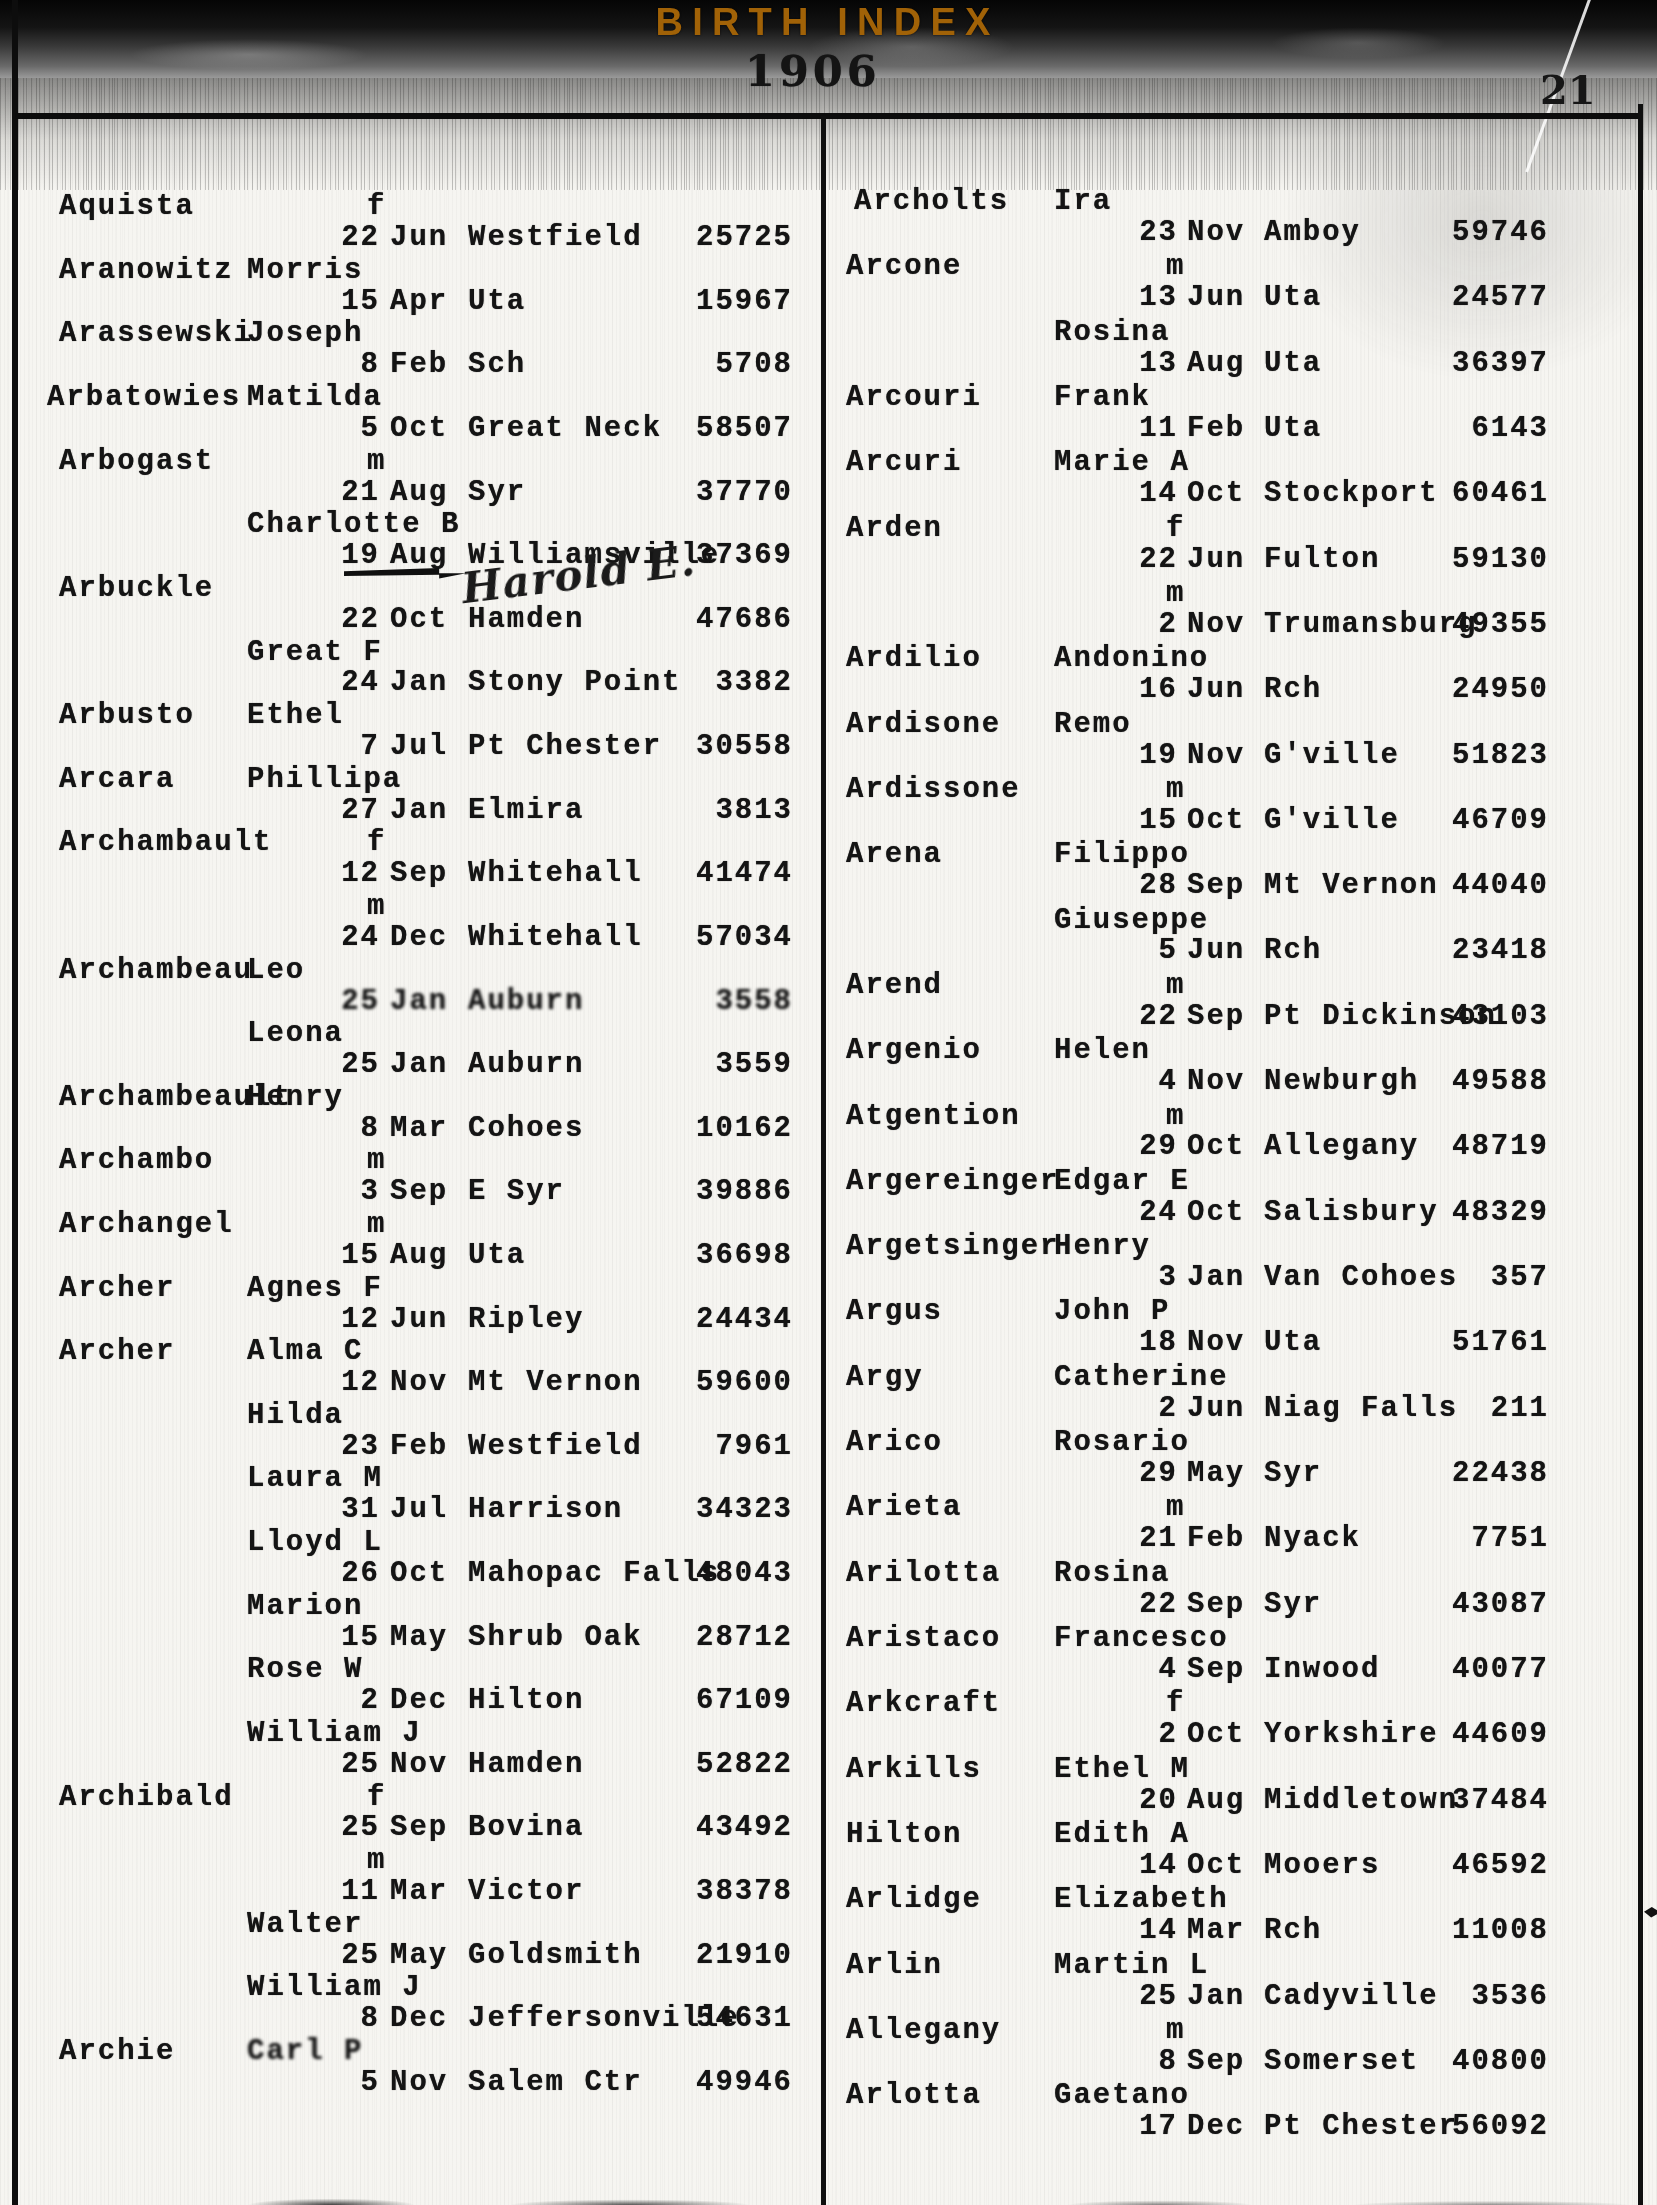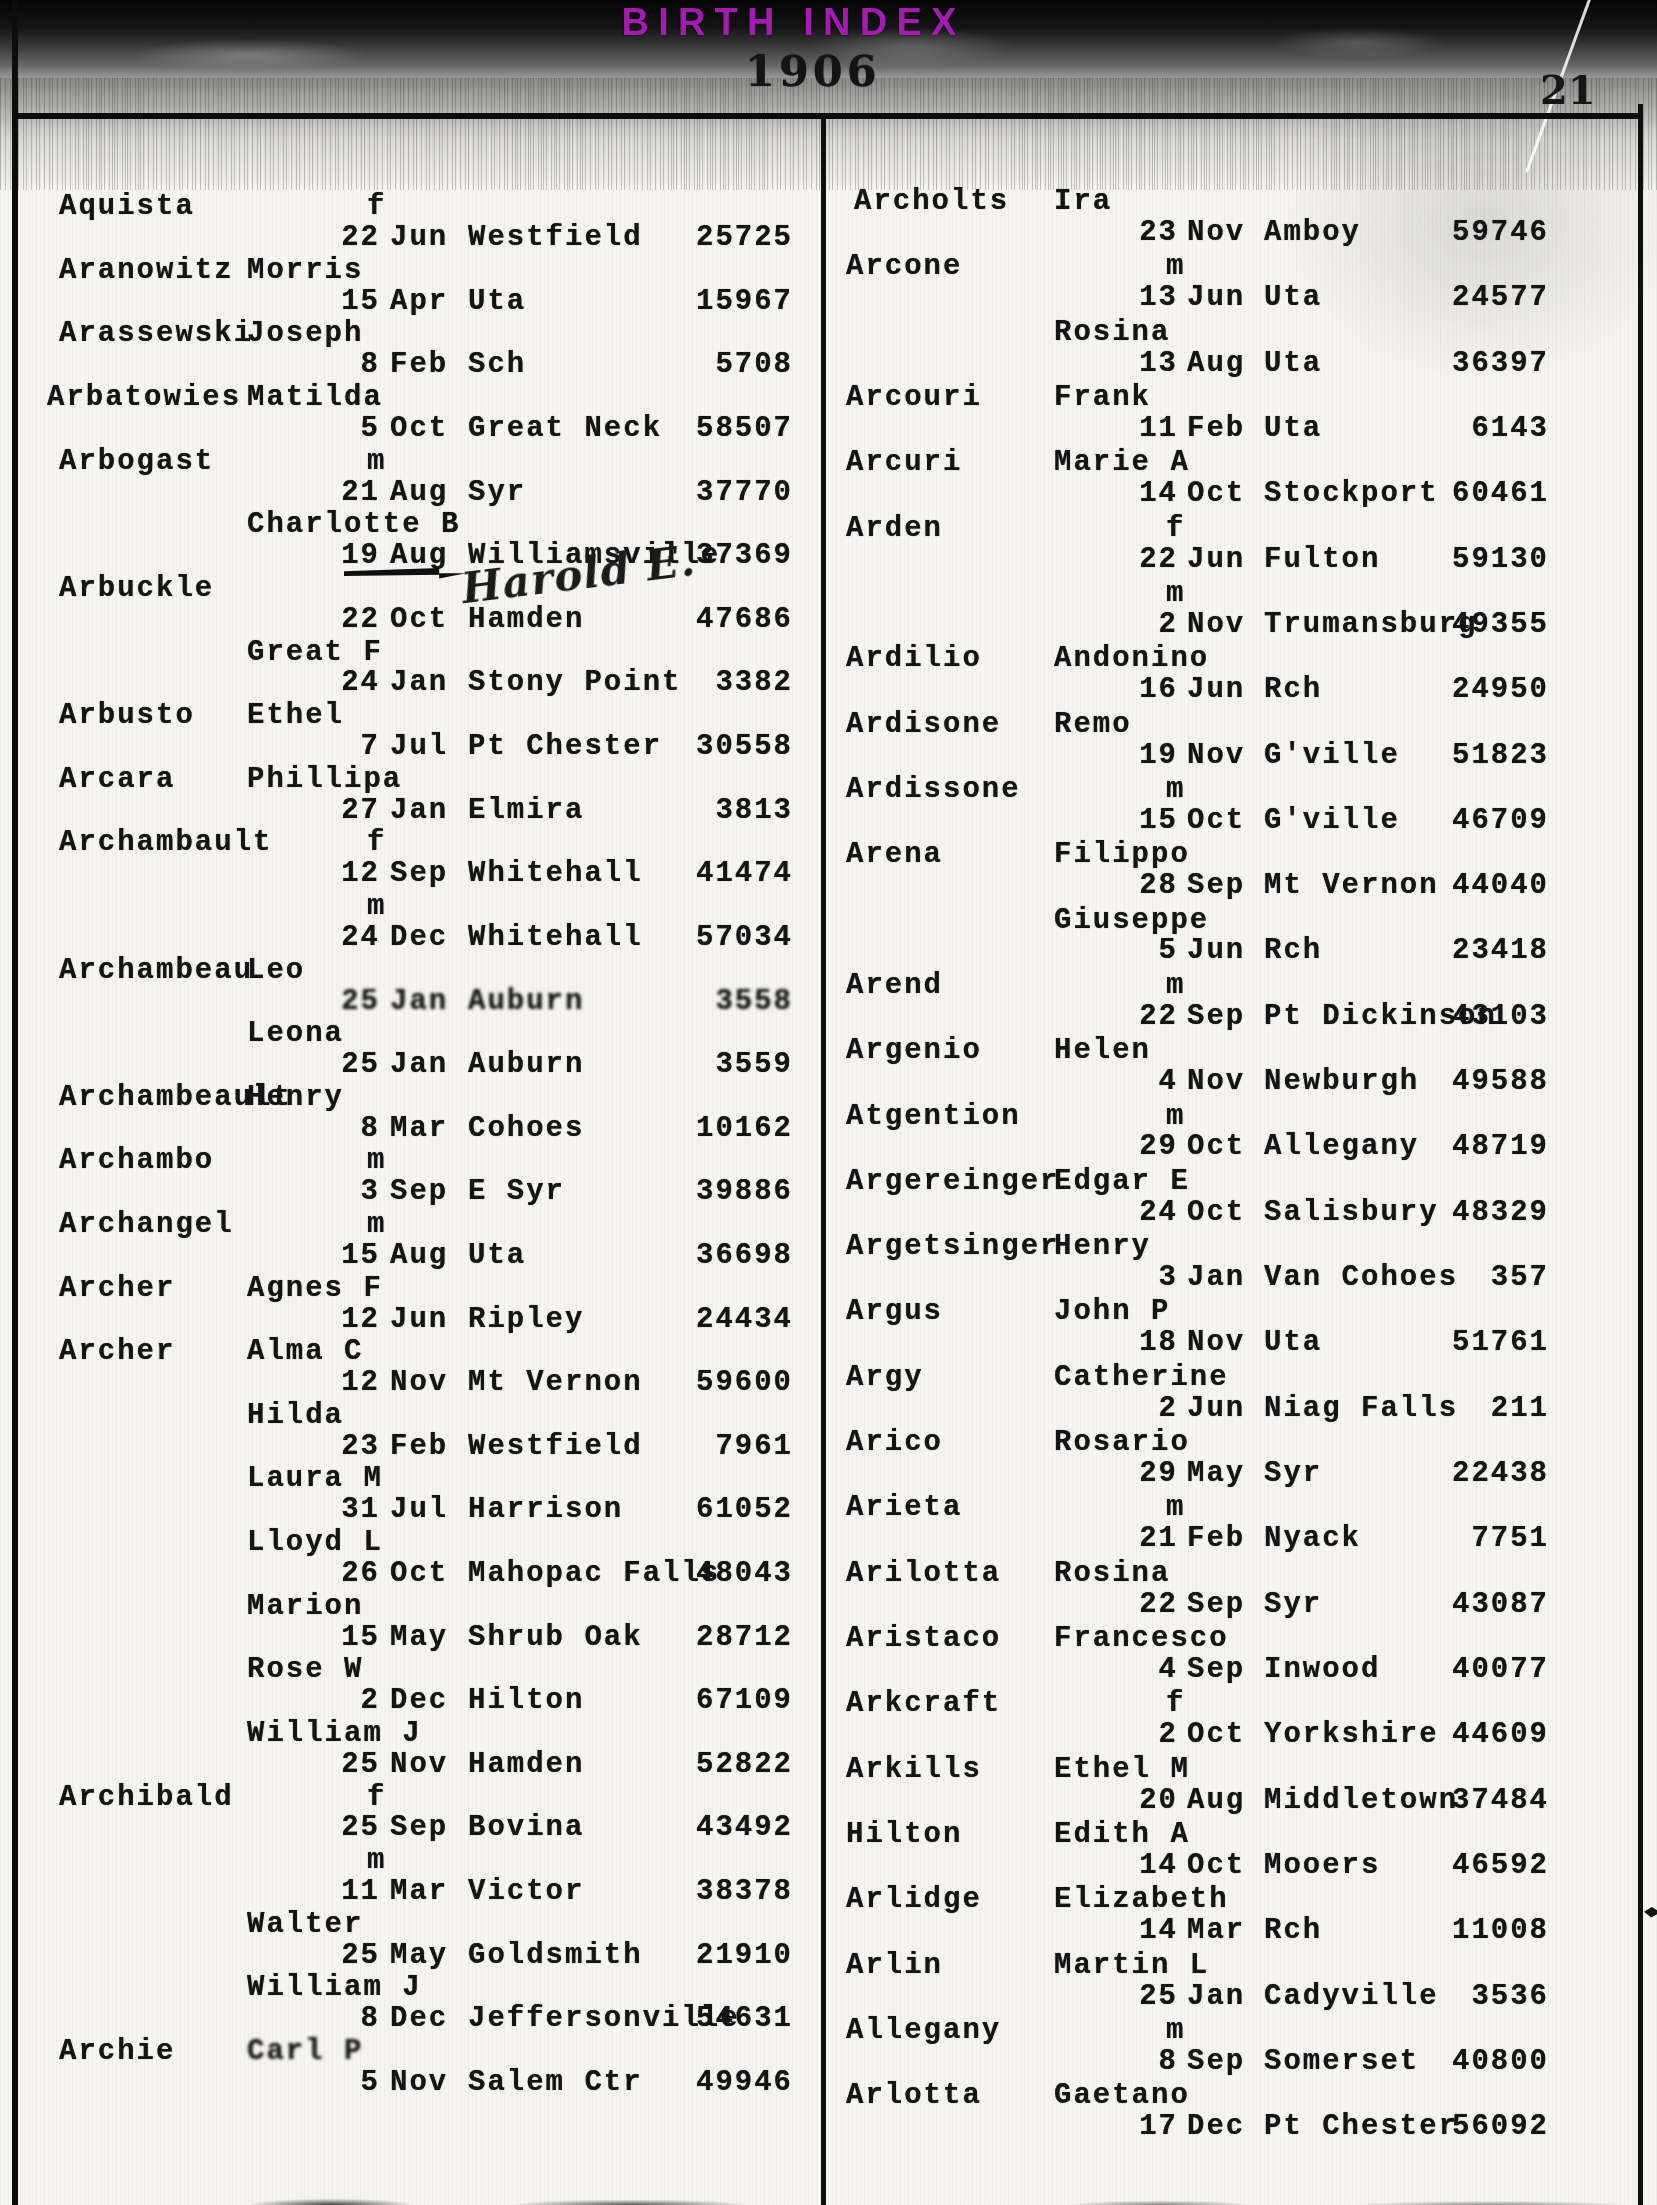--- a/index.html
+++ b/index.html
@@ -29,23 +29,23 @@
     filter:blur(2px);}
   .scratch{position:absolute;left:1559px;top:-20px;width:2.6px;height:198px;background:rgba(255,255,255,.85);
     transform:rotate(20deg);}
   .bottom-noise{position:absolute;left:0;top:2190px;width:1657px;height:15px;pointer-events:none;
     background:
       radial-gradient(ellipse 119px 9.2px at 20% 100%, rgba(20,20,20,.8), transparent 70%),
       radial-gradient(ellipse 171px 8px at 38% 100%, rgba(20,20,20,.7), transparent 70%),
       radial-gradient(ellipse 132px 6.6px at 70% 100%, rgba(20,20,20,.5), transparent 70%),
       radial-gradient(ellipse 198px 6px at 90% 100%, rgba(20,20,20,.45), transparent 70%);
     filter:blur(0.7px);}
-  .title{position:absolute;left:596px;top:1.3px;width:395px;text-align:center;
+  .title{position:absolute;left:630px;top:1.3px;width:395px;text-align:center;
     font-family:"Liberation Sans",sans-serif;font-weight:bold;font-size:38px;letter-spacing:9.2px;
-    color:#a21caf;text-shadow:0 0 2px rgba(0,0,0,.8);}
+    color:#a16207;text-shadow:0 0 2px rgba(0,0,0,.8);}
   .year{position:absolute;left:745px;top:46px;font-family:"DejaVu Serif",serif;font-weight:bold;
     font-size:43px;color:#262626;letter-spacing:4px;filter:blur(0.4px);}
   .pageno{position:absolute;left:1540px;top:66px;font-family:"DejaVu Serif",serif;font-weight:bold;
     font-size:40px;color:#161616;filter:blur(0.2px);}
   
   .v-left{position:absolute;left:12px;top:0;width:6px;height:2205px;background:#0d0d0d;}
   .v-mid{position:absolute;left:821px;top:116px;width:4.6px;height:2089px;background:#0f0f0f;}
   .v-right{position:absolute;left:1638px;top:104px;width:4.6px;height:2101px;background:#0f0f0f;}
   .h-top{position:absolute;left:14.5px;top:113px;width:1628px;height:6px;background:#0c0c0c;border-radius:3.3px;}
   .edge-mark{position:absolute;left:1644px;top:1907px;width:13px;height:10.5px;background:#111;
@@ -117,21 +117,21 @@
       <div class="line" style="top: 1177px; left: 0px; width: 1657px;"><span class="abs ink ra" style="left: 329px; width: 51px;">3</span><span class="abs ink " style="left: 390px;">Sep</span><span class="abs ink " style="left: 468px;">E Syr</span><span class="abs ink ra" style="left: 658px; width: 135px;">39886</span></div>
       <div class="line" style="top: 1210px; left: 0px; width: 1657px;"><span class="abs ink " style="left: 59px;">Archangel</span><span class="abs ink " style="left: 367px;">m</span></div>
       <div class="line" style="top: 1241px; left: 0px; width: 1657px;"><span class="abs ink ra" style="left: 329px; width: 51px;">15</span><span class="abs ink " style="left: 390px;">Aug</span><span class="abs ink " style="left: 468px;">Uta</span><span class="abs ink ra" style="left: 658px; width: 135px;">36698</span></div>
       <div class="line" style="top: 1274px; left: 0px; width: 1657px;"><span class="abs ink " style="left: 59px;">Archer</span><span class="abs ink " style="left: 247px;">Agnes F</span></div>
       <div class="line" style="top: 1305px; left: 0px; width: 1657px;"><span class="abs ink ra" style="left: 329px; width: 51px;">12</span><span class="abs ink " style="left: 390px;">Jun</span><span class="abs ink " style="left: 468px;">Ripley</span><span class="abs ink ra" style="left: 658px; width: 135px;">24434</span></div>
       <div class="line" style="top: 1337px; left: 0px; width: 1657px;"><span class="abs ink " style="left: 59px;">Archer</span><span class="abs ink " style="left: 247px;">Alma C</span></div>
       <div class="line" style="top: 1368px; left: 0px; width: 1657px;"><span class="abs ink ra" style="left: 329px; width: 51px;">12</span><span class="abs ink " style="left: 390px;">Nov</span><span class="abs ink " style="left: 468px;">Mt Vernon</span><span class="abs ink ra" style="left: 658px; width: 135px;">59600</span></div>
       <div class="line" style="top: 1401px; left: 0px; width: 1657px;"><span class="abs ink " style="left: 247px;">Hilda</span></div>
       <div class="line" style="top: 1432px; left: 0px; width: 1657px;"><span class="abs ink ra" style="left: 329px; width: 51px;">23</span><span class="abs ink " style="left: 390px;">Feb</span><span class="abs ink " style="left: 468px;">Westfield</span><span class="abs ink ra" style="left: 658px; width: 135px;">7961</span></div>
       <div class="line" style="top: 1464px; left: 0px; width: 1657px;"><span class="abs ink " style="left: 247px;">Laura M</span></div>
-      <div class="line" style="top: 1495px; left: 0px; width: 1657px;"><span class="abs ink ra" style="left: 329px; width: 51px;">31</span><span class="abs ink " style="left: 390px;">Jul</span><span class="abs ink " style="left: 468px;">Harrison</span><span class="abs ink ra" style="left: 658px; width: 135px;">61052</span></div>
+      <div class="line" style="top: 1495px; left: 0px; width: 1657px;"><span class="abs ink ra" style="left: 329px; width: 51px;">31</span><span class="abs ink " style="left: 390px;">Jul</span><span class="abs ink " style="left: 468px;">Harrison</span><span class="abs ink ra" style="left: 658px; width: 135px;">34323</span></div>
       <div class="line" style="top: 1528px; left: 0px; width: 1657px;"><span class="abs ink " style="left: 247px;">Lloyd L</span></div>
       <div class="line" style="top: 1559px; left: 0px; width: 1657px;"><span class="abs ink ra" style="left: 329px; width: 51px;">26</span><span class="abs ink " style="left: 390px;">Oct</span><span class="abs ink " style="left: 468px;">Mahopac Falls</span><span class="abs ink ra" style="left: 658px; width: 135px;">48043</span></div>
       <div class="line" style="top: 1592px; left: 0px; width: 1657px;"><span class="abs ink " style="left: 247px;">Marion</span></div>
       <div class="line" style="top: 1623px; left: 0px; width: 1657px;"><span class="abs ink ra" style="left: 329px; width: 51px;">15</span><span class="abs ink " style="left: 390px;">May</span><span class="abs ink " style="left: 468px;">Shrub Oak</span><span class="abs ink ra" style="left: 658px; width: 135px;">28712</span></div>
       <div class="line" style="top: 1655px; left: 0px; width: 1657px;"><span class="abs ink " style="left: 247px;">Rose W</span></div>
       <div class="line" style="top: 1686px; left: 0px; width: 1657px;"><span class="abs ink ra" style="left: 329px; width: 51px;">2</span><span class="abs ink " style="left: 390px;">Dec</span><span class="abs ink " style="left: 468px;">Hilton</span><span class="abs ink ra" style="left: 658px; width: 135px;">67109</span></div>
       <div class="line" style="top: 1719px; left: 0px; width: 1657px;"><span class="abs ink " style="left: 247px;">William J</span></div>
       <div class="line" style="top: 1750px; left: 0px; width: 1657px;"><span class="abs ink ra" style="left: 329px; width: 51px;">25</span><span class="abs ink " style="left: 390px;">Nov</span><span class="abs ink " style="left: 468px;">Hamden</span><span class="abs ink ra" style="left: 658px; width: 135px;">52822</span></div>
       <div class="line" style="top: 1783px; left: 0px; width: 1657px;"><span class="abs ink " style="left: 59px;">Archibald</span><span class="abs ink " style="left: 367px;">f</span></div>
       <div class="line" style="top: 1813px; left: 0px; width: 1657px;"><span class="abs ink ra" style="left: 329px; width: 51px;">25</span><span class="abs ink " style="left: 390px;">Sep</span><span class="abs ink " style="left: 468px;">Bovina</span><span class="abs ink ra" style="left: 658px; width: 135px;">43492</span></div>

